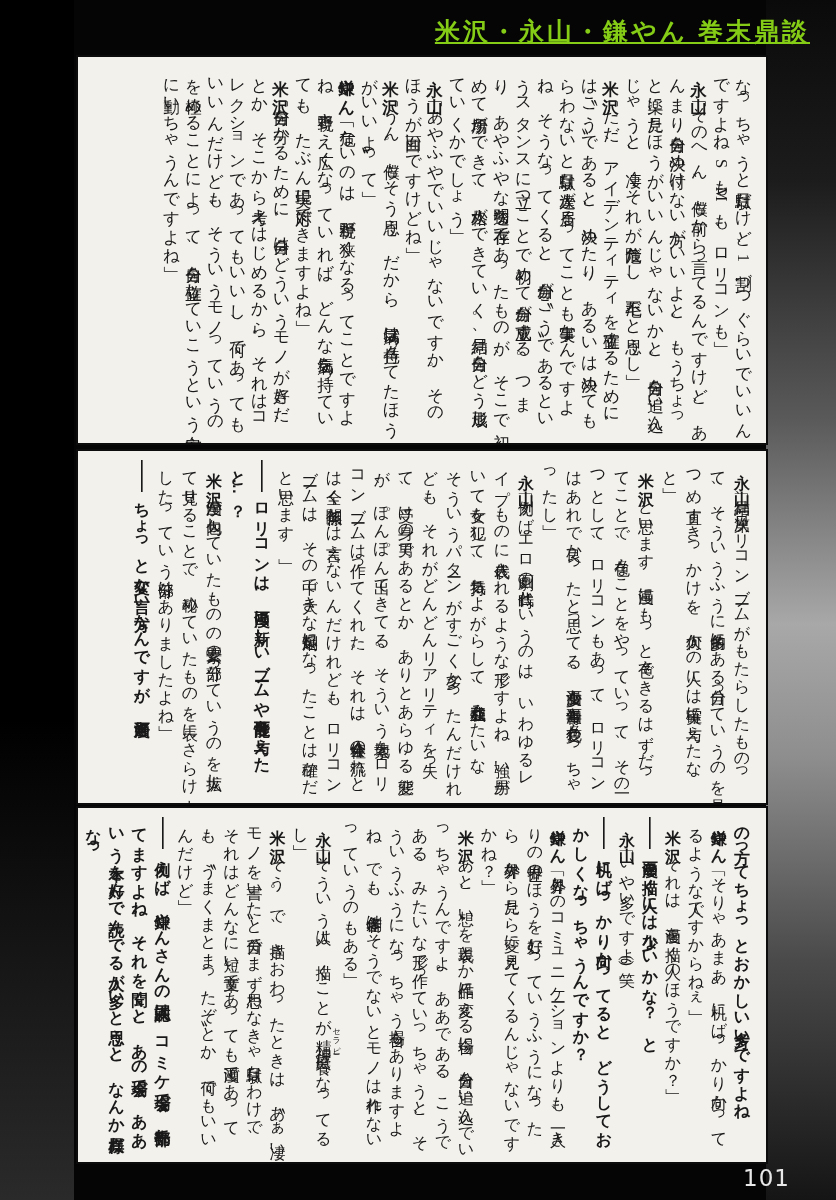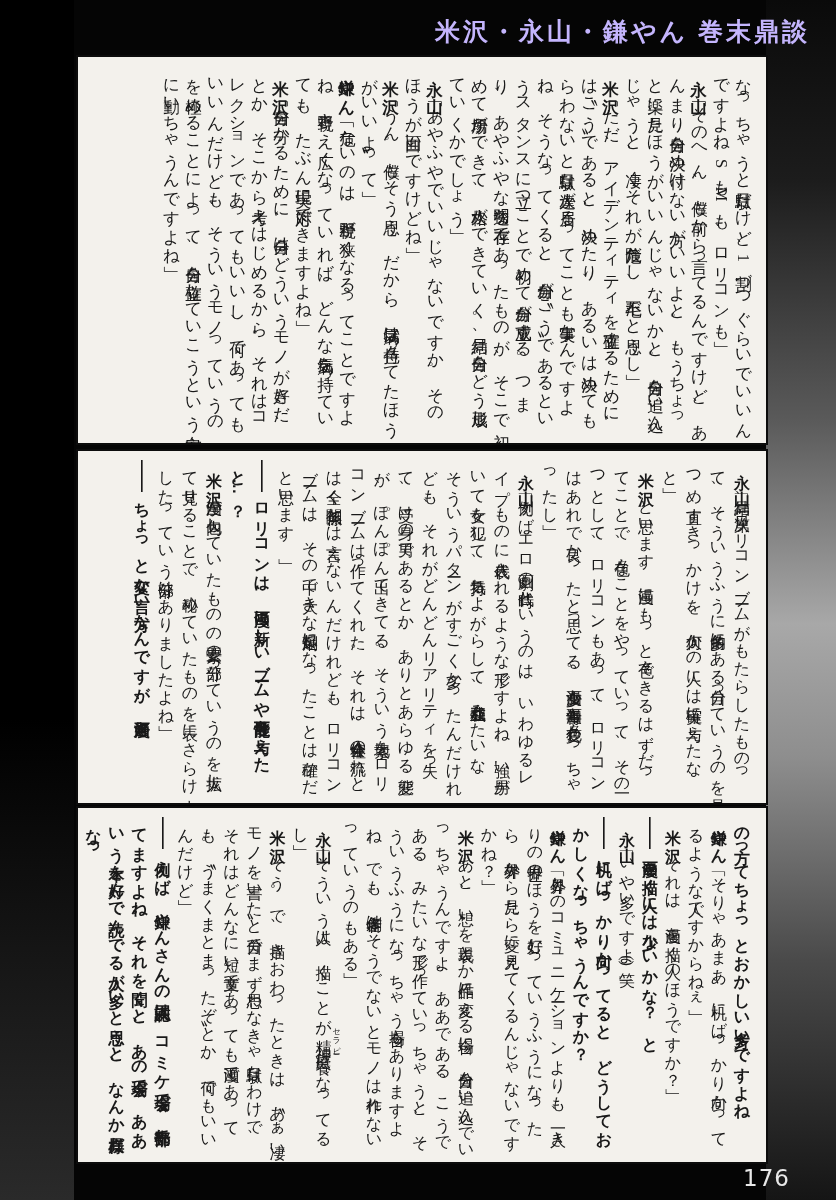--- a/index.html
+++ b/index.html
@@ -13,22 +13,22 @@
     background:linear-gradient(180deg,#0a0a0a 0%,#1c1c1c 15%,#5a5a5a 35%,#a8a8a8 52%,#8e8e8e 63%,#4a4a4a 80%,#151515 100%);
     z-index:0;
   }
   .scan-gradient-left{
     position:absolute;top:0;left:0;width:74px;height:1200px;
     background:linear-gradient(180deg,#000 0%,#000 60%,#161616 80%,#2a2a2a 100%);
     z-index:0;
   }
   .page-header{
     position:absolute;top:15px;right:26px;z-index:2;
-    color:#c4b5fd;font-family:"Liberation Sans","DejaVu Sans",sans-serif;
-    font-weight:700;font-size:25px;letter-spacing:3px;white-space:nowrap;
+    color:#84cc16;font-family:"Liberation Sans","DejaVu Sans",sans-serif;
+    font-weight:700;font-size:25px;letter-spacing:3px;white-space:nowrap;text-decoration:underline;
   }
   .page-number{
     position:absolute;bottom:9px;right:46px;z-index:2;
     color:#e8e8e8;font-family:"DejaVu Sans","Liberation Sans",sans-serif;
     font-size:23px;letter-spacing:1px;
   }
   .tblock{
     position:absolute;left:76px;width:692px;z-index:1;
     background:#f3f1ec;border:2px solid #0c0c0c;box-sizing:border-box;
     writing-mode:vertical-rl;text-orientation:mixed;
@@ -82,13 +82,13 @@
   <p class="para interviewer"><span>――漫画を描く人には少ないかな？　と</span></p>
   <p class="para"><span class="speaker">永　山</span><span>「いや多いですよ(笑)」</span></p>
   <p class="para interviewer"><span>――机にばっかり向かってると、どうしておかしくなっちゃうんですか？</span></p>
   <p class="para"><span class="speaker">鎌やん</span><span>「外界とのコミュニケーションよりも、一人きりの世界のほうを好むっていうふうになったら、外界から見たら変に見えてくるんじゃないですかね？」</span></p>
   <p class="para"><span class="speaker">米　沢</span><span>「あと、想いを表現とか作品に変える場合に、自分を追い込んでいっちゃうんですよ。ああである、こうである、みたいな形で作っていっちゃうと、そういうふうになっちゃう場合もありますよね。でも、創作者はそうでないとモノは作れないっていうのもある」</span></p>
   <p class="para"><span class="speaker">永　山</span><span>「そういう人は、描くことが</span><ruby><span>精神療養</span><rt>セラピー</rt></ruby><span>になってるし」</span></p>
   <p class="para"><span class="speaker">米　沢</span><span>「そう。で、描きおわったときは、〝あぁ凄いモノを書いた〟と自分でまず思わなきゃ駄目なわけで、それはどんなに短い文章であっても漫画であっても。〝うまくまとまったぞ〟とか、何でもいいんだけど」</span></p>
   <p class="para interviewer"><span>――例えば、鎌やんさんの同人誌は、コミケ会場で×千部売れてますよね。それを聞くと、あの会場で、ああいう本を好んで読んでる人が多いと思うと、なんか異様だなっ</span></p>
 </div>
 
-<div class="page-number">176</div>
+<div class="page-number">101</div>
 
 </body></html>

